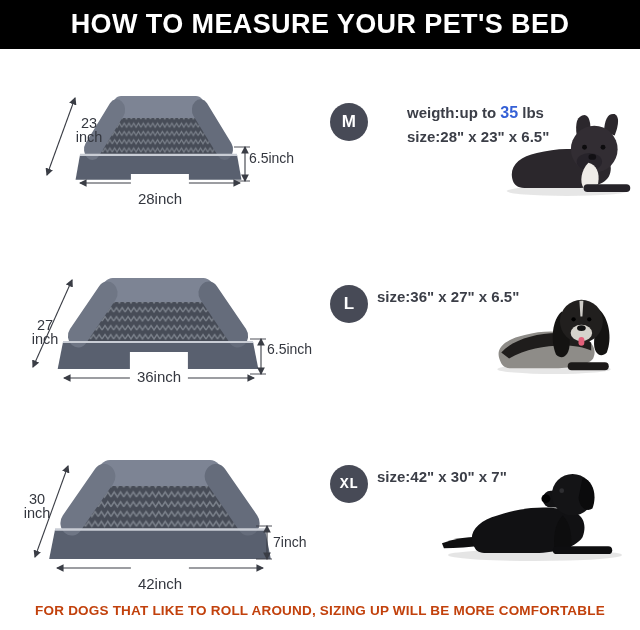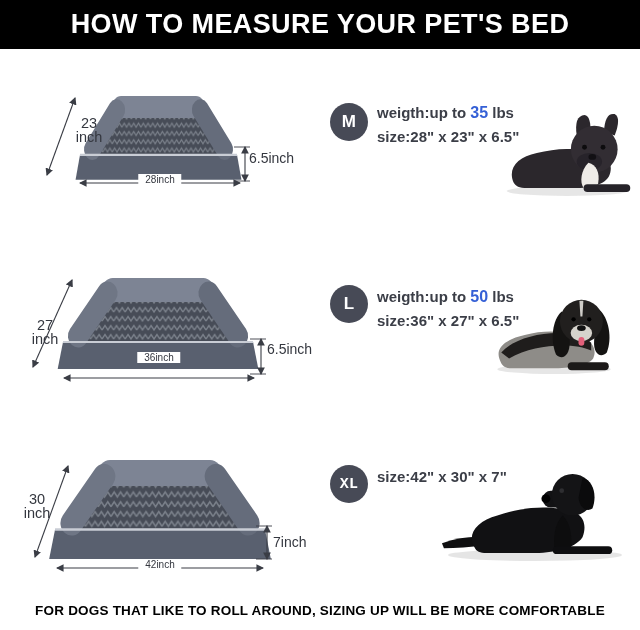--- a/index.html
+++ b/index.html
@@ -10,39 +10,39 @@
   .header{
     position:absolute;left:0;top:0;width:640px;height:49px;background:#000000;
     display:flex;align-items:center;justify-content:center;z-index:3;
   }
   .header .title{
     color:#ffffff;font-size:27px;font-weight:bold;letter-spacing:.4px;white-space:nowrap;
   }
   #scene{position:absolute;left:0;top:0;z-index:1;pointer-events:none;}
   .dim{position:absolute;color:#34373f;z-index:2;}
   .dim-side{text-align:center;font-size:14.5px;line-height:14px;width:36px;}
-  .dim-width{font-size:10px;background:#ffffff;padding:0 7px;transform:translateX(-50%);white-space:nowrap;}
+  .dim-width{font-size:15px;background:#ffffff;padding:16px 7px;transform:translateX(-50%);white-space:nowrap;}
   .dim-height{font-size:14px;white-space:nowrap;}
   .badge{
     position:absolute;width:38px;height:38px;border-radius:50%;background:#474a56;
     color:#ffffff;display:flex;align-items:center;justify-content:center;
     font-weight:bold;font-size:17px;z-index:2;letter-spacing:.2px;
   }
   .spec{position:absolute;left:377px;z-index:2;color:#3b3e47;font-weight:bold;font-size:15px;white-space:nowrap;}
   .spec-line{line-height:19px;}
   .spec-line + .spec-line{margin-top:5px;}
   .spec .num{color:#3560d6;font-size:16px;}
   .dog{position:absolute;z-index:2;}
   .footer{
     position:absolute;left:0;top:603px;width:640px;text-align:center;
-    font-weight:bold;font-size:13.5px;color:#000000;letter-spacing:.2px;z-index:2;
+    font-weight:bold;font-size:13.5px;color:#c2410c;letter-spacing:.2px;z-index:2;
   }
   
   .r1 .badge{left:330px;top:103px;}
-  .r1 .spec{top:103px;}
+  .r1 .spec{top:103px;margin-left:30px;}
   .r1 .dim-side{left:39px;top:116px;margin-left:32px;}
   .r1 .dim-width{left:160px;top:174px;}
   .r1 .dim-height{left:249px;top:150px;}
   .r1 .dog{left:494px;top:112px;}
   
   .r2 .badge{left:330px;top:285px;}
   .r2 .spec{top:287px;}
   .r2 .dim-side{left:27px;top:299px;margin-top:19px;}
   .r2 .dim-width{left:159px;top:352px;}
   .r2 .dim-height{left:267px;top:341px;}
@@ -136,21 +136,20 @@
     <ellipse cx="101" cy="46" rx="4" ry="3" fill="#121014"></ellipse>
   </svg>
 </div>
 
 <div class="row r2">
   <span class="dim dim-side"><span>27</span><br><span>inch</span></span>
   <span class="dim dim-width">36inch</span>
   <span class="dim dim-height">6.5inch</span>
   <div class="badge">L</div>
   <div class="spec">
-    <div class="spec-line"><span>weigth:up to </span><span class="num">50</span><span> lbs</span></div>
     <div class="spec-line">size:36" x 27" x 6.5"</div>
   </div>
   <svg class="dog" width="140" height="86" viewBox="0 0 140 88">
     <ellipse cx="68" cy="81" rx="58" ry="5" fill="#dcdcdc" opacity="0.7"></ellipse>
     <path d="M12,70 C8,58 20,50 38,46 C60,40 80,42 96,48 C108,52 112,62 108,70 C102,78 84,80 66,80 L24,80 C16,80 14,76 12,70 Z" fill="#8e8c88"></path>
     <path d="M14,64 C24,52 48,44 72,44 C88,44 100,48 106,54 L106,62 C90,54 50,54 22,70 Z" fill="#1f1d1c"></path>
     <path d="M76,22 C66,30 64,52 70,66 C76,72 84,68 84,54 C84,40 82,28 76,22 Z" fill="#141312"></path>
     <path d="M114,20 C124,28 128,50 122,64 C116,70 108,66 109,52 C110,38 110,26 114,20 Z" fill="#141312"></path>
     <circle cx="96" cy="32" r="22" fill="#211f1e"></circle>
     <path d="M94,11 L98,11 L97,27 L95,27 Z" fill="#cfcdc8"></path>

